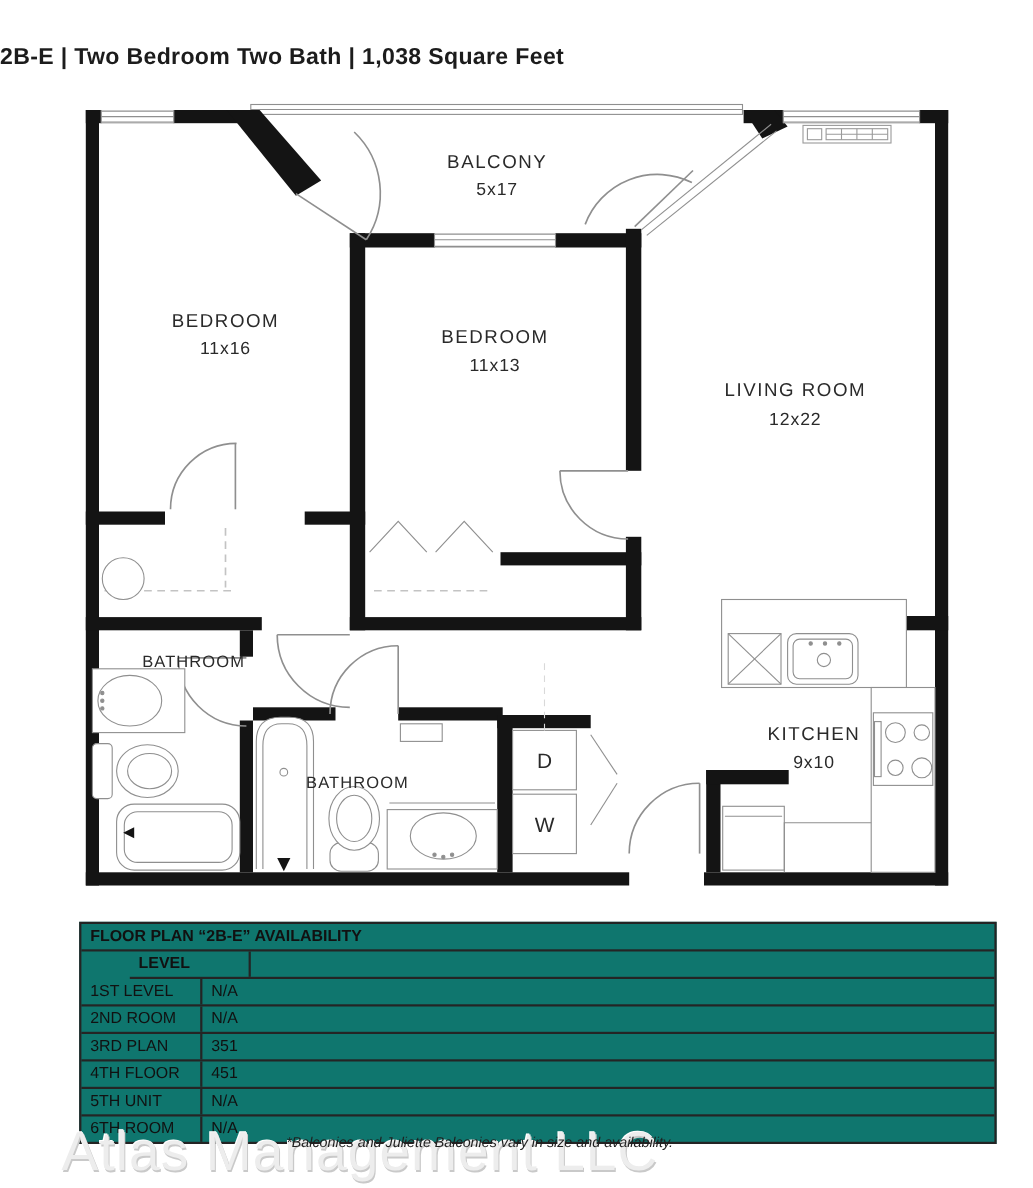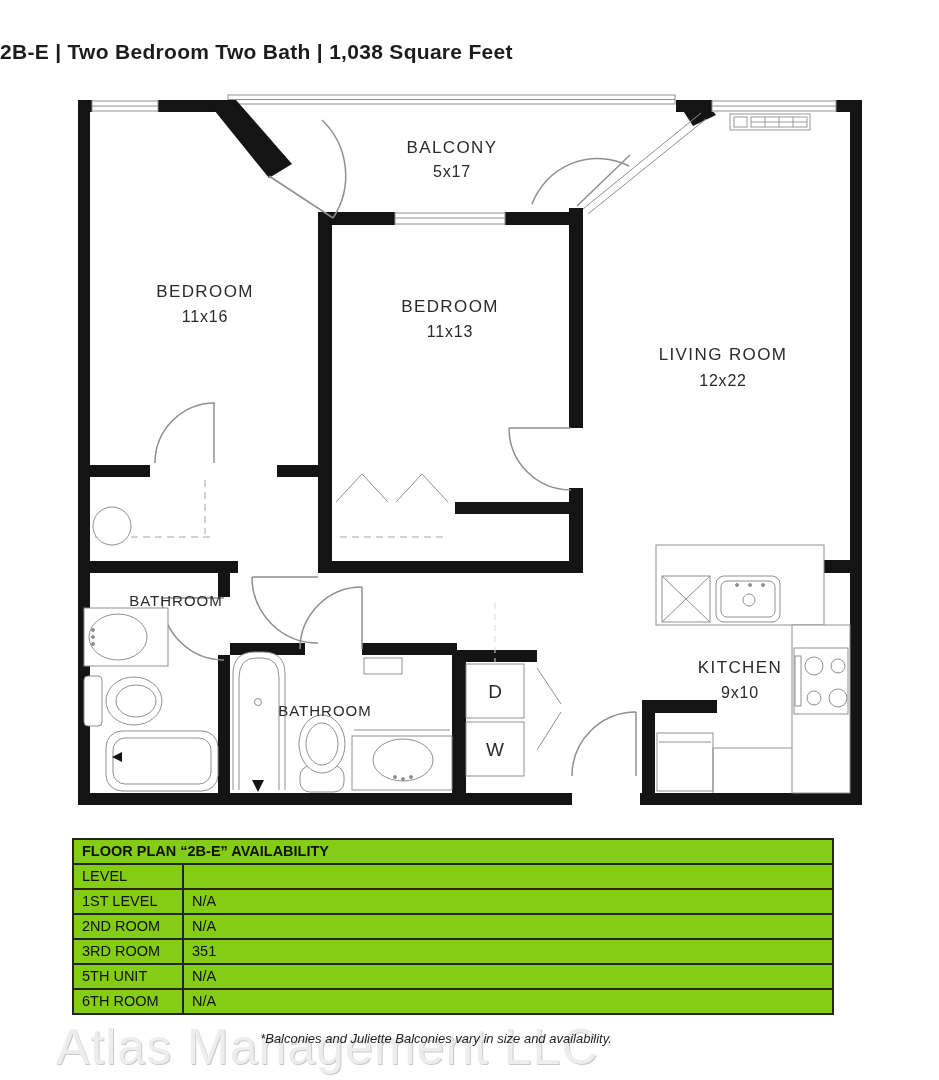--- a/index.html
+++ b/index.html
@@ -6,28 +6,28 @@
   body{width:939px;height:1080px;position:relative;font-family:"Liberation Sans",sans-serif;overflow:hidden;}
   .page-title{position:absolute;top:40px;left:0;width:939px;text-align:left;
     font-size:21px;font-weight:700;color:#1c1c1c;letter-spacing:.3px;}
   .plan-svg{position:absolute;top:0;left:0;}
   svg text{font-family:"Liberation Sans",sans-serif;fill:#2a2a2a;}
   .room-name{font-size:17px;letter-spacing:1.4px;}
   .room-dim{font-size:16px;letter-spacing:.8px;}
   .room-name.sm{font-size:15px;letter-spacing:1px;}
   .wd-letter{font-size:19px;letter-spacing:0;}
   
-  .av-table{position:absolute;left:72px;top:838px;width:762px;border:2px solid #242424;
-    box-sizing:border-box;background:#84cc16;color:#111;}
+  .av-table{position:absolute;left:72px;top:838px;width:834px;border:2px solid #242424;
+    box-sizing:border-box;background:#0f766e;color:#111;}
   .av-title{height:23px;line-height:23px;padding-left:8px;font-size:14.5px;font-weight:700;
     border-bottom:2px solid #242424;}
   .av-row{display:grid;grid-template-columns:110px 1fr;height:23px;line-height:23px;
     border-bottom:2px solid #242424;font-size:14.5px;}
   .av-row:last-child{border-bottom:none;}
-  .av-row.head{font-weight:400;}
+  .av-row.head{font-weight:700;margin-left:44px;}
   .av-cell-l{padding-left:8px;border-right:2px solid #242424;}
   .av-cell-r{padding-left:8px;}
   .footnote{position:absolute;top:1031px;left:0;width:872px;text-align:center;
     font-size:13px;font-style:italic;color:#1f1f1f;z-index:3;}
   .watermark{position:absolute;top:1022px;left:12px;font-size:50px;line-height:1;
     color:#ededed;text-shadow:1px 1px 0 #c9c9c9,-1px -1px 0 #ffffff;
     letter-spacing:1px;white-space:nowrap;z-index:1;margin-left:44px;}
 </style>
 </head>
 <body>
@@ -284,22 +284,26 @@
   </div>
   <div class="av-row">
     <div class="av-cell-l">1ST LEVEL</div>
     <div class="av-cell-r">N/A</div>
   </div>
   <div class="av-row">
     <div class="av-cell-l">2ND ROOM</div>
     <div class="av-cell-r">N/A</div>
   </div>
   <div class="av-row">
-    <div class="av-cell-l">3RD ROOM</div>
+    <div class="av-cell-l">3RD PLAN</div>
     <div class="av-cell-r">351</div>
+  </div>
+  <div class="av-row">
+    <div class="av-cell-l">4TH FLOOR</div>
+    <div class="av-cell-r">451</div>
   </div>
   <div class="av-row">
     <div class="av-cell-l">5TH UNIT</div>
     <div class="av-cell-r">N/A</div>
   </div>
   <div class="av-row">
     <div class="av-cell-l">6TH ROOM</div>
     <div class="av-cell-r">N/A</div>
   </div>
 </div>

